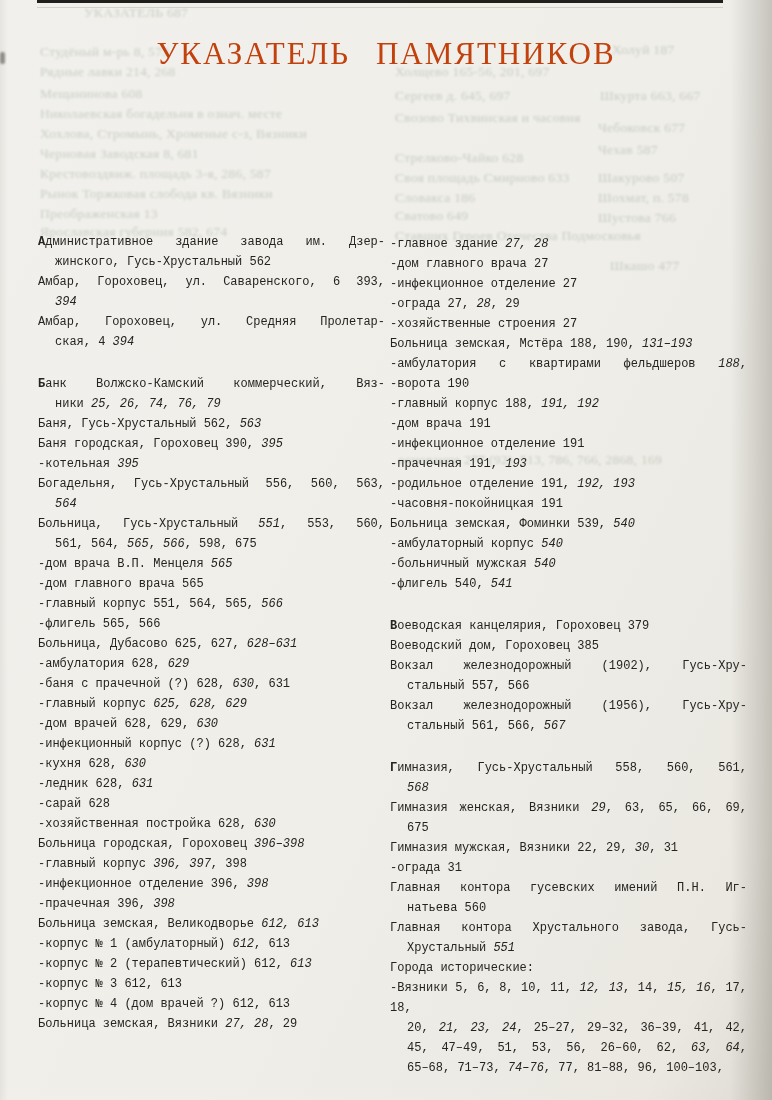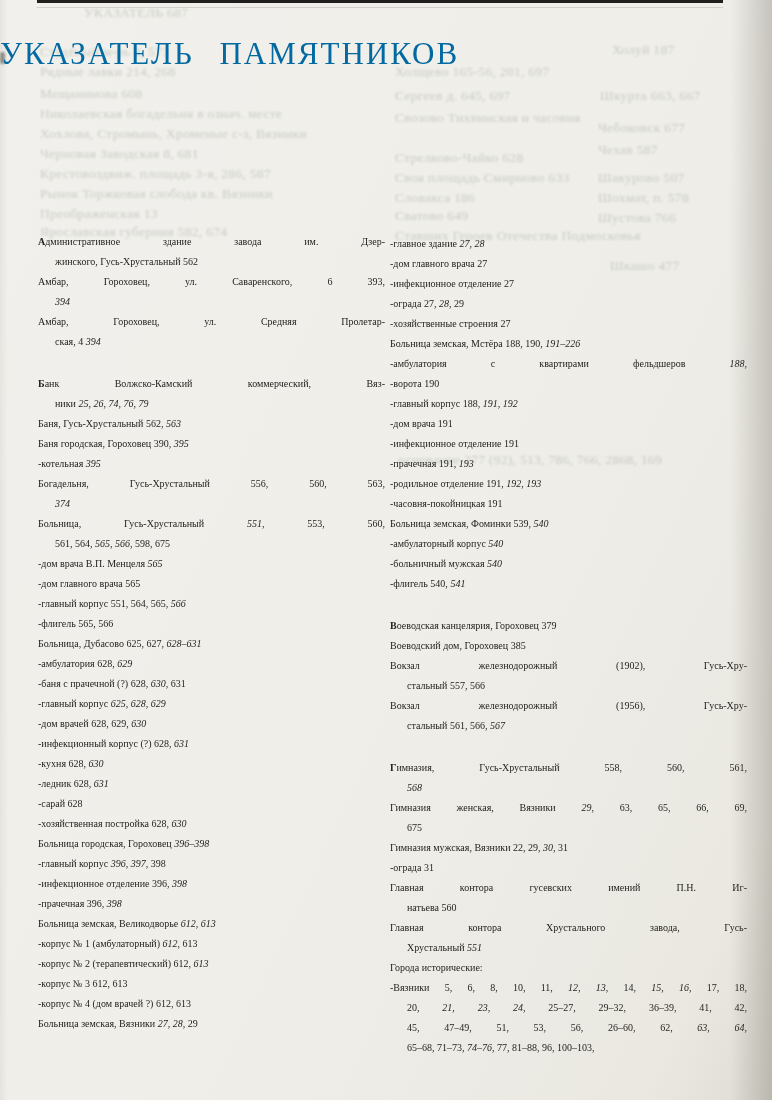--- a/index.html
+++ b/index.html
@@ -14,27 +14,27 @@
   .rule-top {
     position: absolute; top: 0; left: 37px; width: 686px; height: 3px;
     background: #201f1d;
   }
   .rule-ghost {
     position: absolute; top: 7px; left: 37px; width: 686px; height: 1px;
     background: #8a8a80; opacity: .3;
   }
   .page-title {
     position: absolute; top: 36px; left: 0; width: 100%;
-    text-align: left;
+    text-align: center;
     font-size: 31px; letter-spacing: 2px; word-spacing: 16px;
-    color: #0369a1;
+    color: #c2410c;
   }
   .col {
     position: absolute;
-    font-size: 10px; line-height: 20px;
+    font-size: 12px; line-height: 20px; font-family: Liberation Mono, monospace;
   }
   #col-left  { left: 38px;  top: 232px; width: 347px; }
   #col-right { left: 390px; top: 234px; width: 357px; }
   .entry { }
   .entry.gap { margin-top: 22px; }
   .ln { text-align: justify; text-align-last: justify; }
   .ln.last { text-align-last: left; }
   .ln.cont { padding-left: 17px; }
   .ln i { font-style: italic; }
   .ln b { font-weight: bold; }
@@ -119,21 +119,21 @@
       <div class="ln last"><span>Баня, Гусь-Хрустальный 562, </span><i>563</i></div>
     </div>
     <div class="entry">
       <div class="ln last"><span>Баня городская, Гороховец 390, </span><i>395</i></div>
     </div>
     <div class="entry">
       <div class="ln last"><span>-котельная </span><i>395</i></div>
     </div>
     <div class="entry">
       <div class="ln"><span>Богадельня, Гусь-Хрустальный 556, 560, 563,</span></div>
-      <div class="ln cont last"><i>374</i></div>
+      <div class="ln cont last"><i>564</i></div>
     </div>
     <div class="entry">
       <div class="ln"><span>Больница, Гусь-Хрустальный </span><i>551</i><span>, 553, 560,</span></div>
       <div class="ln cont last"><span>561, 564, </span><i>565</i><span>, </span><i>566</i><span>, 598, 675</span></div>
     </div>
     <div class="entry">
       <div class="ln last"><span>-дом врача В.П. Менцеля </span><i>565</i></div>
     </div>
     <div class="entry">
       <div class="ln last"><span>-дом главного врача 565</span></div>
@@ -215,21 +215,21 @@
     <div class="entry">
       <div class="ln last"><span>-инфекционное отделение 27</span></div>
     </div>
     <div class="entry">
       <div class="ln last"><span>-ограда 27, </span><i>28</i><span>, 29</span></div>
     </div>
     <div class="entry">
       <div class="ln last"><span>-хозяйственные строения 27</span></div>
     </div>
     <div class="entry">
-      <div class="ln last"><span>Больница земская, Мстёра 188, 190, </span><i>191–226</i></div>
+      <div class="ln last"><span>Больница земская, Мстёра 188, 190, </span><i>131–193</i></div>
     </div>
     <div class="entry">
       <div class="ln"><span>-амбулатория с квартирами фельдшеров </span><i>188</i><span>,</span></div>
     </div>
     <div class="entry">
       <div class="ln last"><span>-ворота 190</span></div>
     </div>
     <div class="entry">
       <div class="ln last"><span>-главный корпус 188, </span><i>191, 192</i></div>
     </div>

